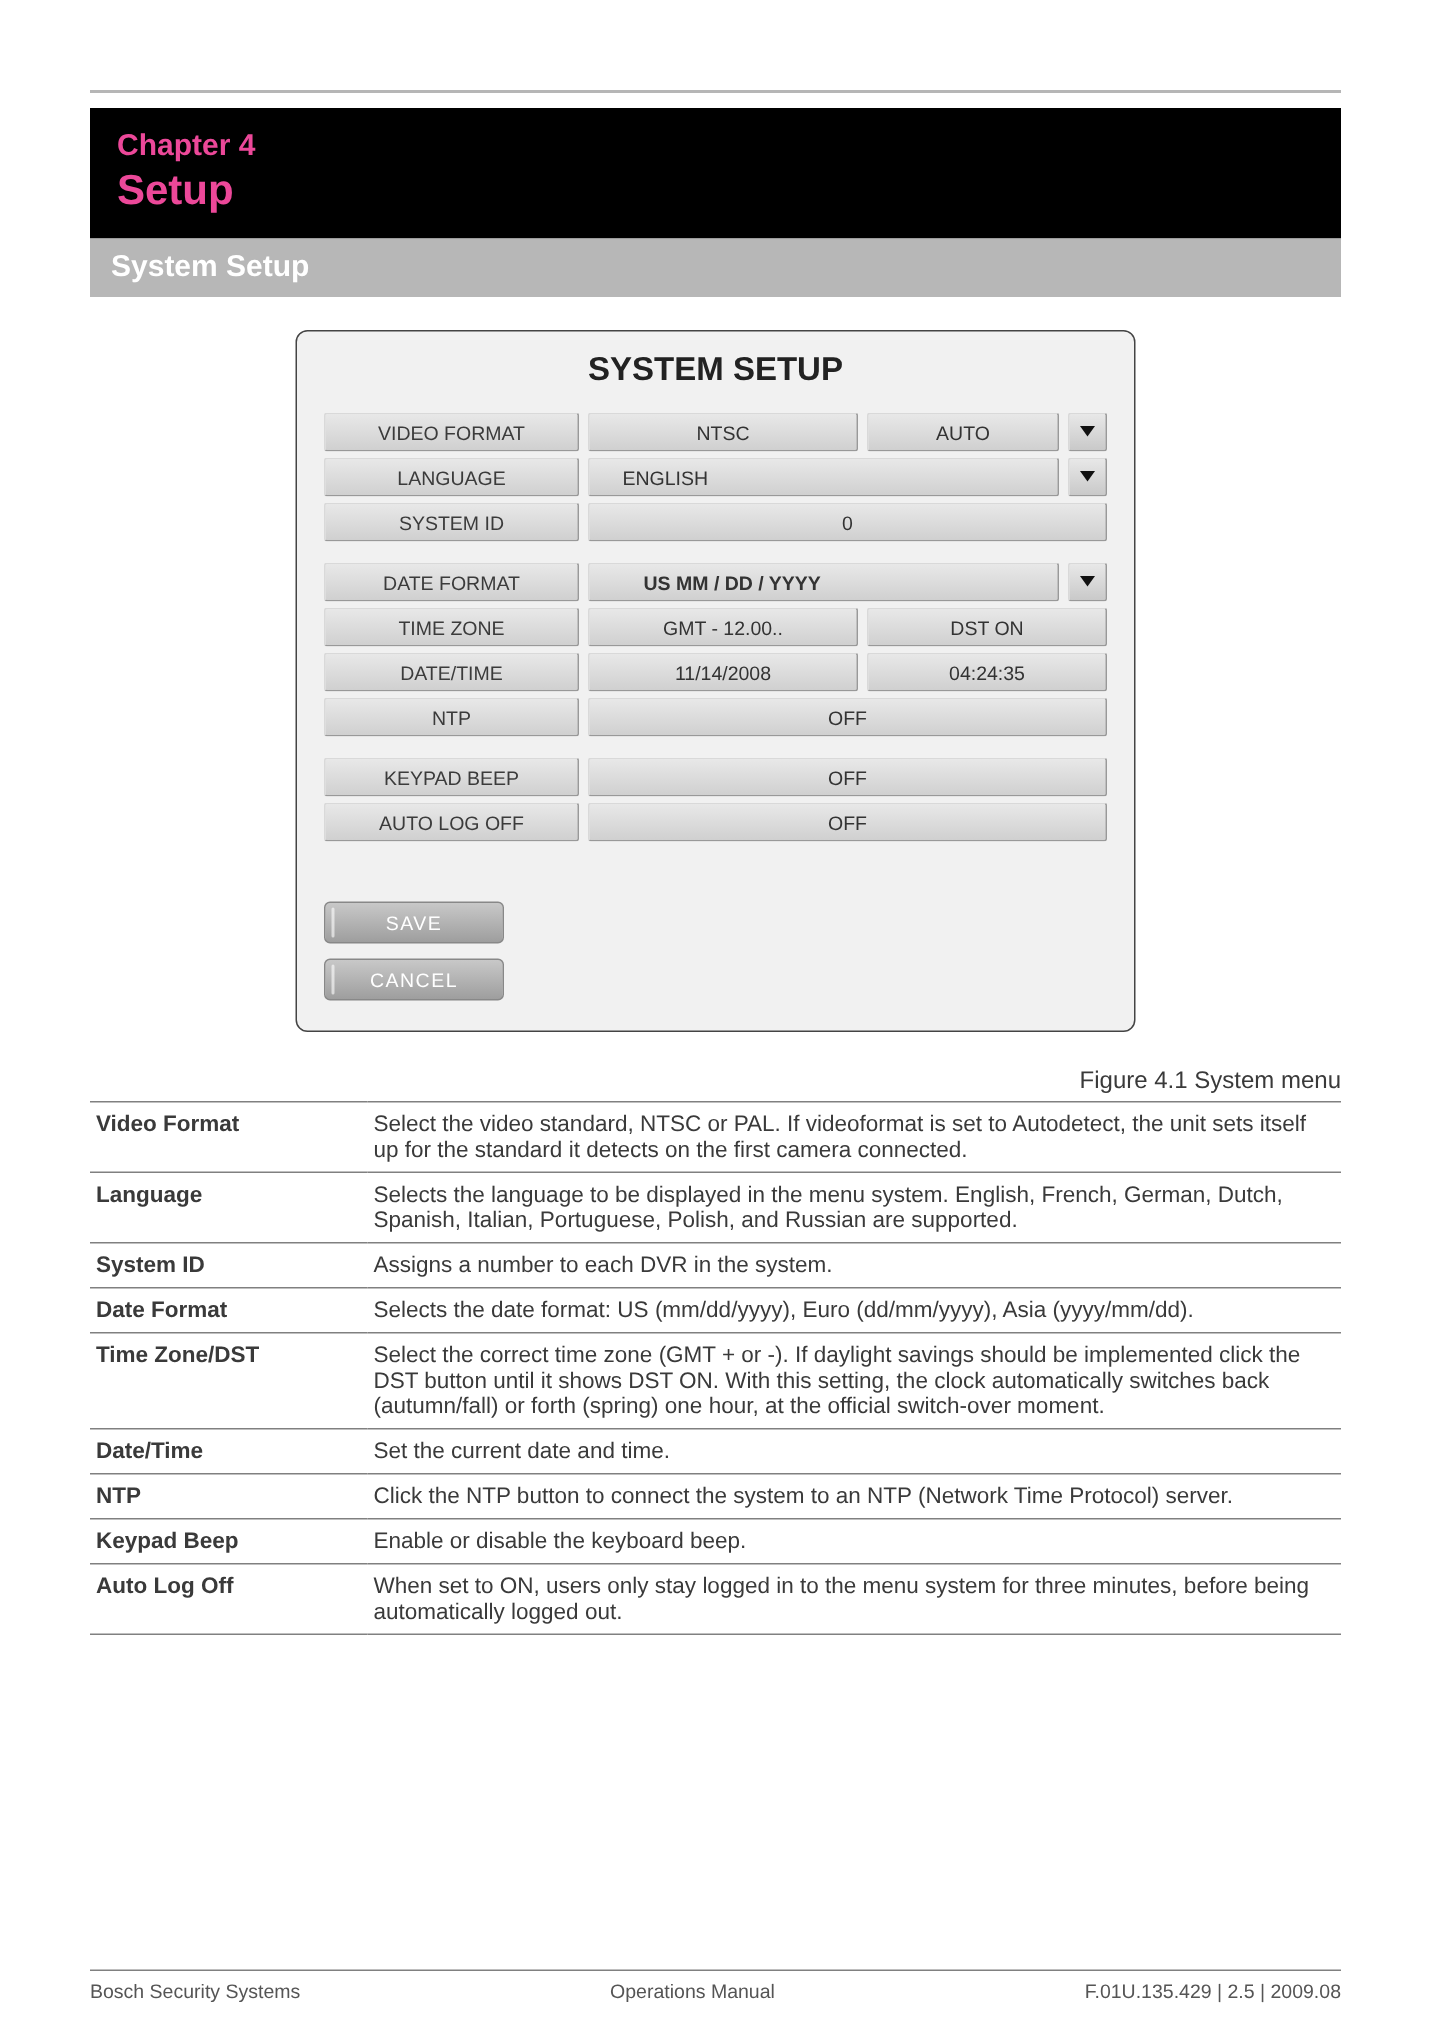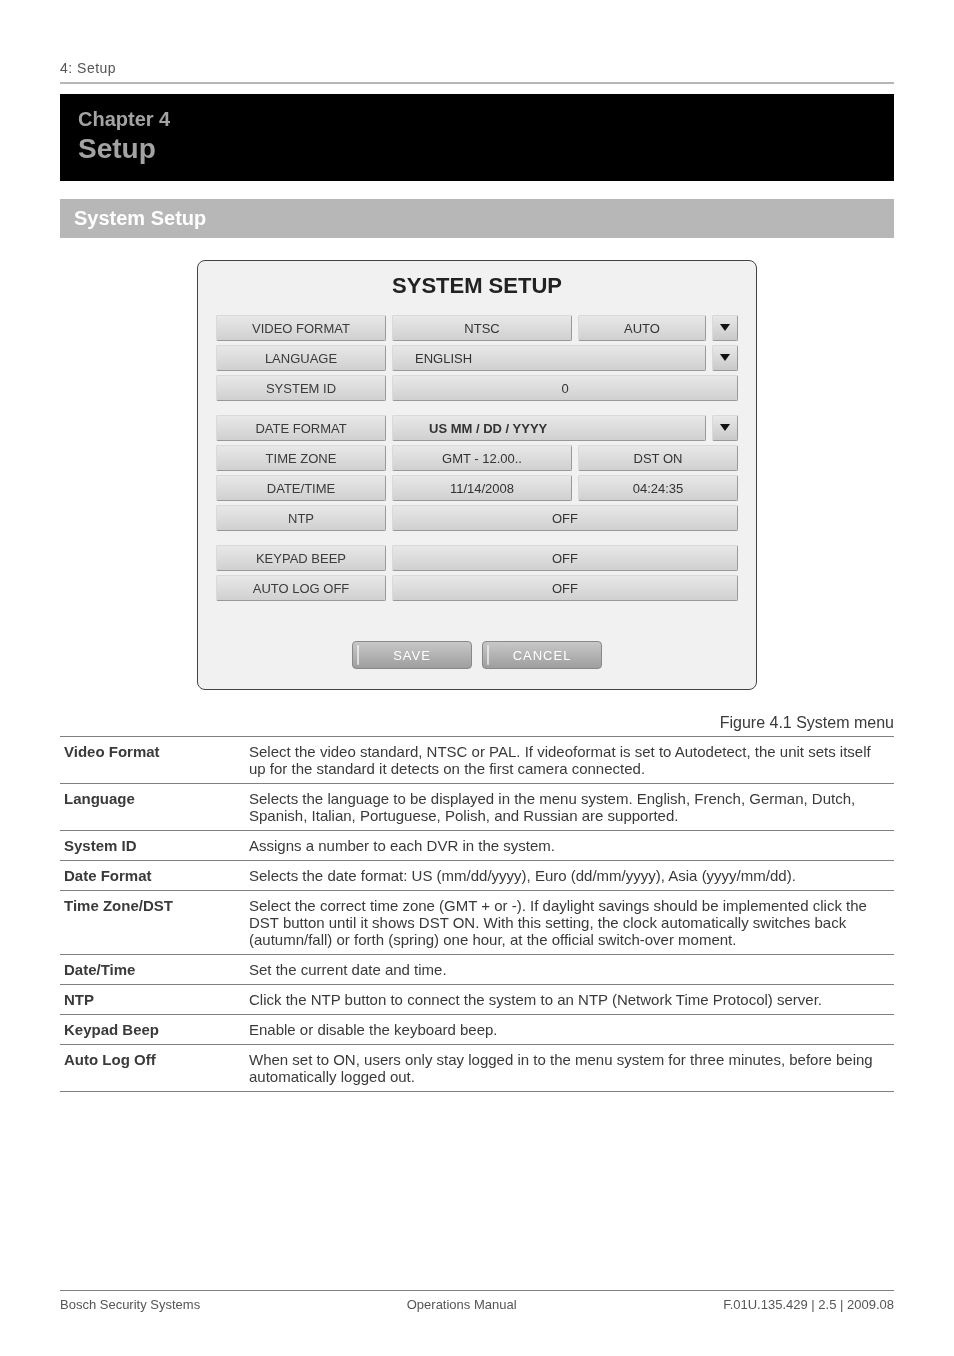--- a/index.html
+++ b/index.html
@@ -23,23 +23,22 @@
       margin-bottom: 6px;
       letter-spacing: 0.5px;
     }
     .top-rule {
       height: 2px;
       background: #b6b6b6;
       margin-bottom: 10px;
     }
     .chapter-block {
       background: #000000;
-      color: #a3a3a3;
+      color: #ec4899;
       padding: 14px 18px 16px 18px;
-      margin-bottom: 18px;
     }
     .chapter-block .kicker {
       font-size: 20px;
       font-weight: bold;
     }
     .chapter-block .heading {
       font-size: 28px;
       font-weight: bold;
       margin-top: 2px;
     }
@@ -119,20 +118,21 @@
       color: #222;
     }
     .caret-btn svg {
       display: block;
     }
     .panel-actions {
       display: flex;
       justify-content: center;
       gap: 10px;
       margin-top: 40px;
+      flex-direction: column;
     }
     .pbtn {
       height: 28px;
       width: 120px;
       display: flex;
       align-items: center;
       justify-content: center;
       font-size: 13px;
       color: #fff;
       letter-spacing: 1px;
@@ -174,37 +174,36 @@
     }
     table.defs tr:last-child {
       border-bottom: 1px solid #808080;
     }
     .def-key {
       width: 185px;
       font-weight: bold;
     }
     .footer {
       position: absolute;
-      bottom: 44px;
+      bottom: 21px;
       left: 60px;
       right: 60px;
       border-top: 1px solid #808080;
       padding-top: 6px;
       display: flex;
       justify-content: space-between;
       font-size: 13px;
       color: #555;
       gap: 46px;
     }
   </style>
 </head>
 <body>
 
 <div class="page">
-  <div class="page-label">4: Setup</div>
   <div class="top-rule"></div>
 
   <div class="chapter-block">
     <div class="kicker">Chapter 4</div>
     <div class="heading">Setup</div>
   </div>
 
   <div class="section-bar">System Setup</div>
 
   <div class="panel-wrap">

